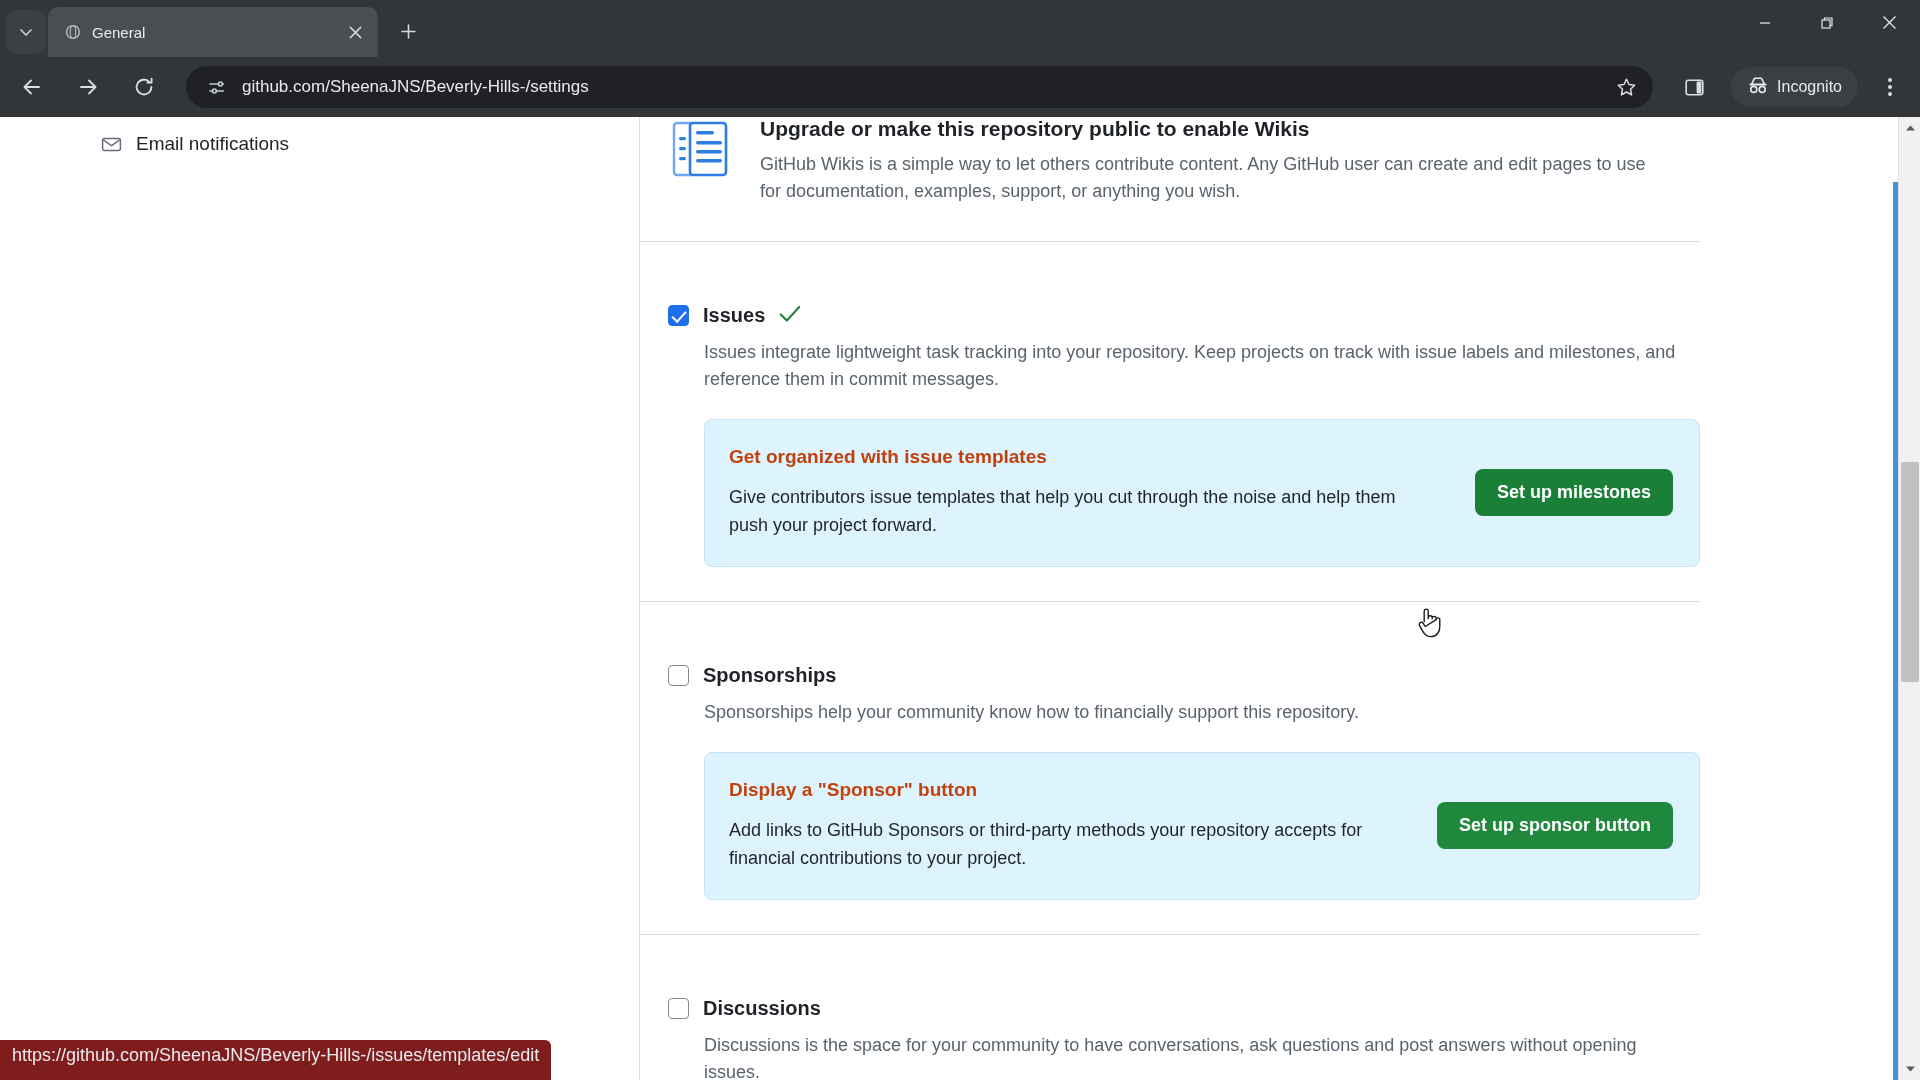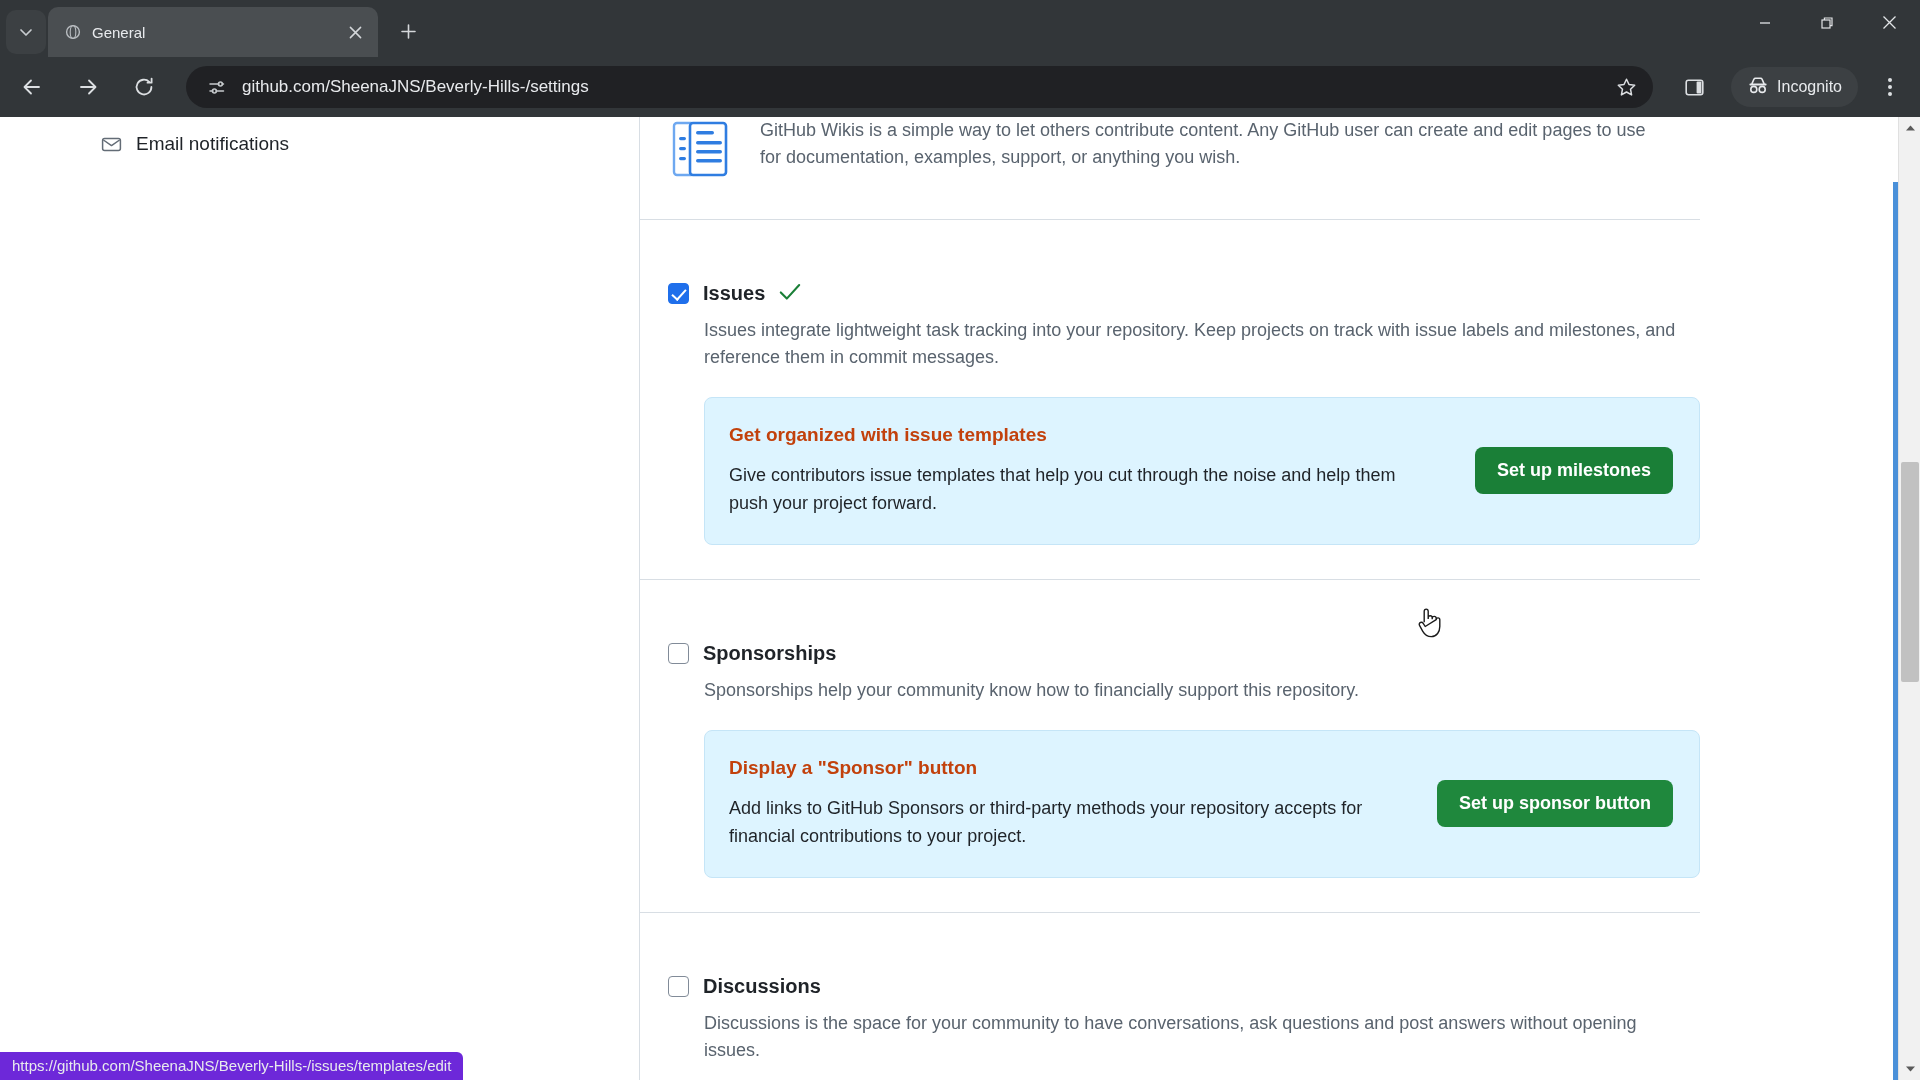--- a/index.html
+++ b/index.html
@@ -310,24 +310,24 @@
     right: 22px; top: 65px; bottom: 0px;
     width: 5px;
     background: #4a90d9;
     z-index: 30;
   }
 
   
   .statusbar {
     position: absolute;
     left: 0; bottom: 0;
-    background: #6d28d9;
+    background: #7f1d1d;
     color: #e8eaed;
-    font-size: 15px;
-    padding: 5px 12px 6px 12px;
+    font-size: 18px;
+    padding: 5px 12px 14px 12px;
     border-radius: 0 6px 0 0;
     z-index: 70;
     white-space: nowrap;
   }
 </style>
 </head>
 <body>
 
 <div class="browser">
 
@@ -467,20 +467,21 @@
                 <rect x="11" y="18" width="7" height="3.2" rx="1.6" fill="#2f7de1"></rect>
                 <rect x="11" y="28" width="7" height="3.2" rx="1.6" fill="#2f7de1"></rect>
                 <rect x="11" y="38" width="7" height="3.2" rx="1.6" fill="#2f7de1"></rect>
                 <rect x="28" y="12" width="18" height="3.4" rx="1.7" fill="#2f7de1"></rect>
                 <rect x="28" y="22" width="26" height="3.4" rx="1.7" fill="#2f7de1"></rect>
                 <rect x="28" y="31" width="26" height="3.4" rx="1.7" fill="#2f7de1"></rect>
                 <rect x="28" y="40" width="26" height="3.4" rx="1.7" fill="#2f7de1"></rect>
               </svg>
             </span>
             <div class="wiki-body">
+              <div class="wiki-title">Upgrade or make this repository public to enable Wikis</div>
               <div class="wiki-desc">GitHub Wikis is a simple way to let others contribute content. Any GitHub user can create and edit pages to use for documentation, examples, support, or anything you wish.</div>
             </div>
           </div>
 
           <div class="divider"></div>
 
           <div class="feature">
             <div class="feature-head">
               <span class="cb checked"></span>
               <span class="feature-label">Issues</span>

